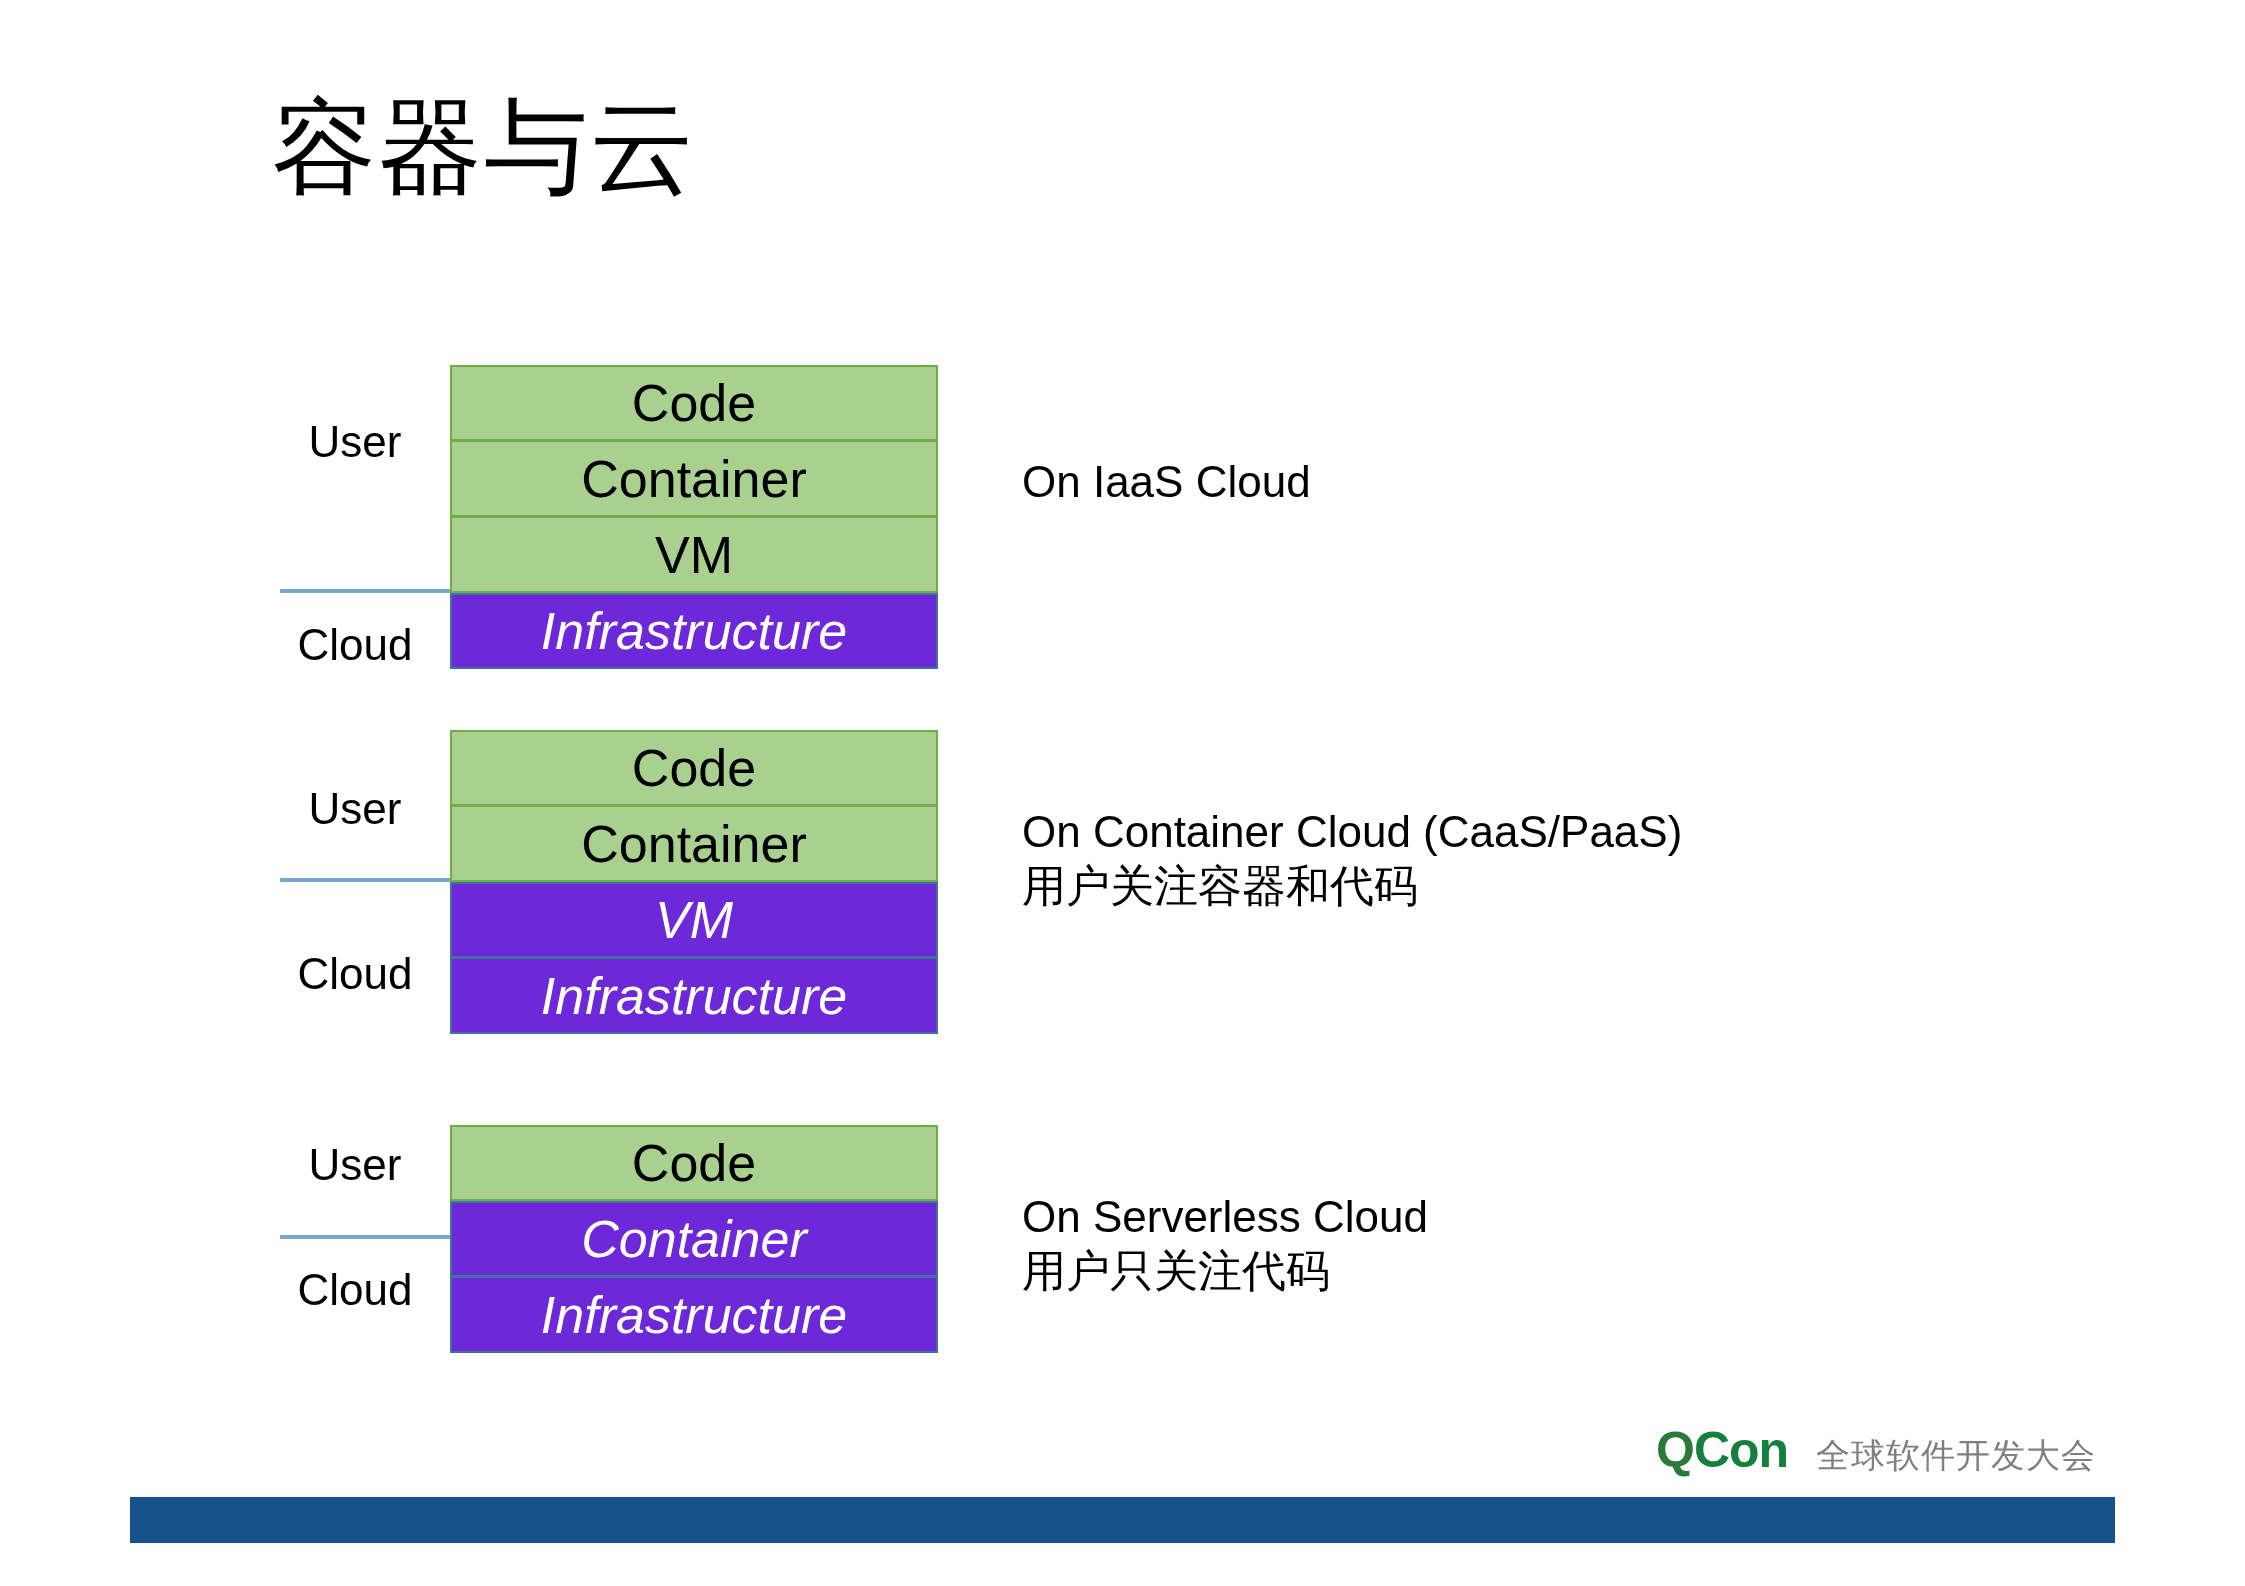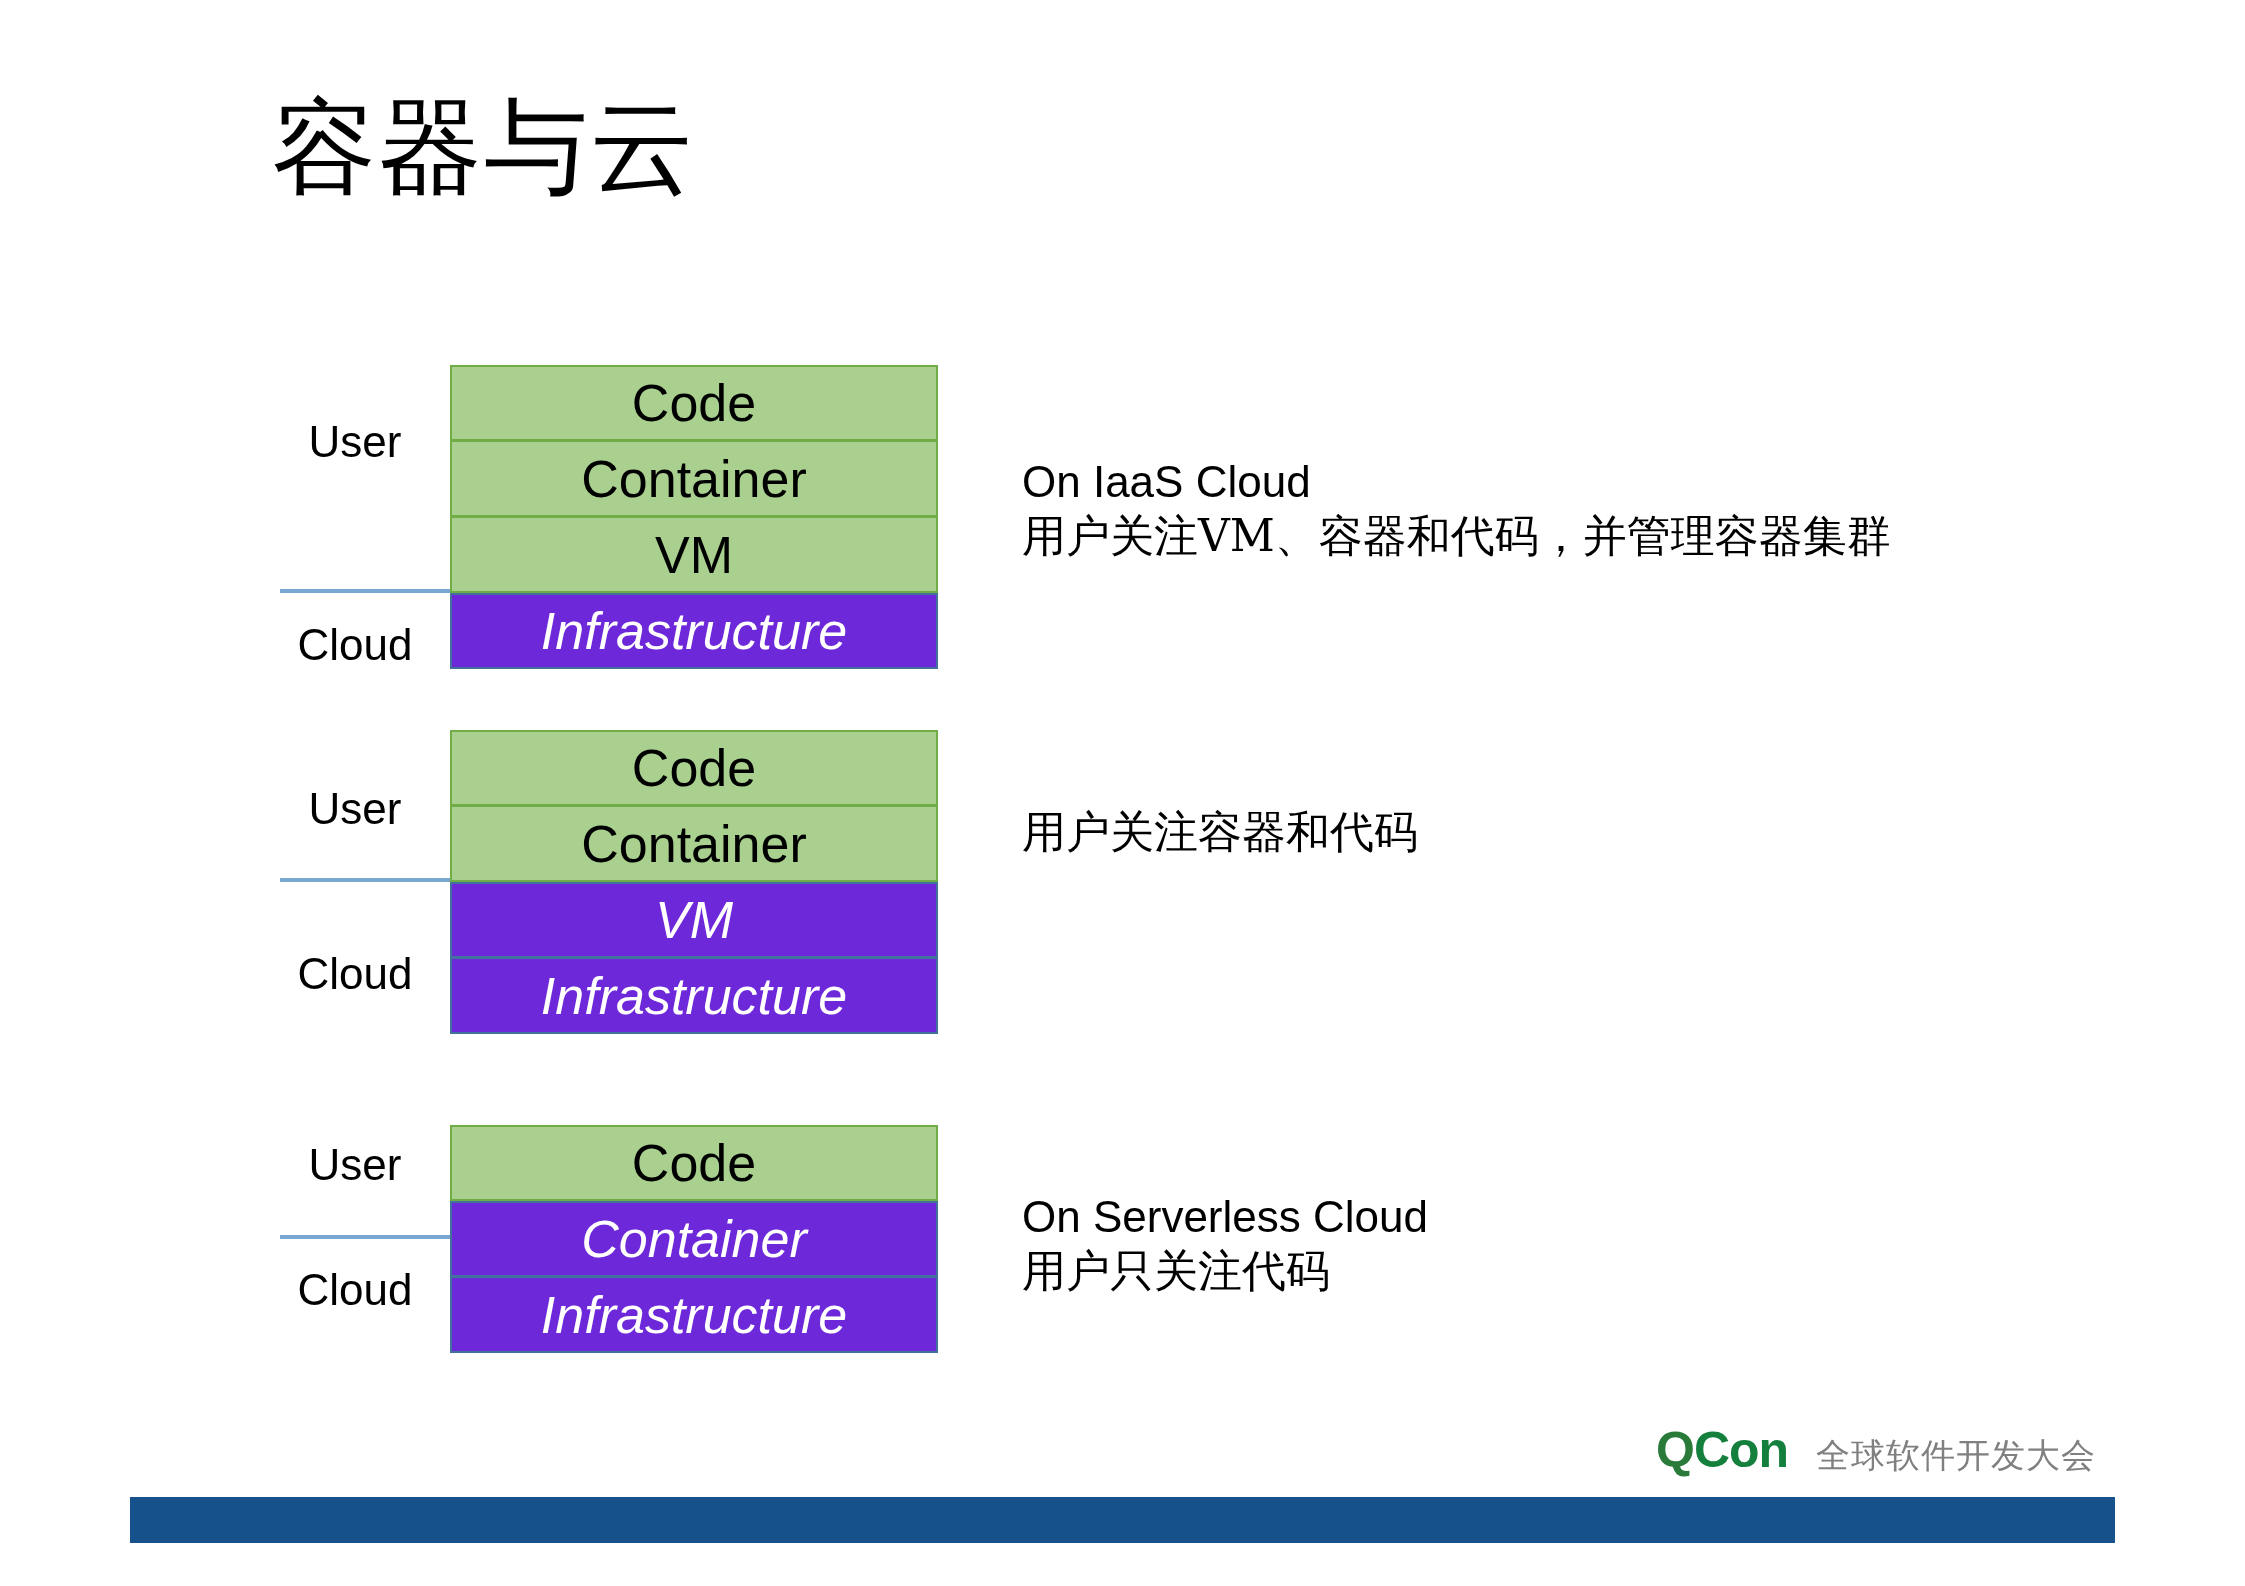--- a/index.html
+++ b/index.html
@@ -166,38 +166,38 @@
     <div class="stack">
       <div class="layer green" style="height:76px;">Code</div>
       <div class="layer green" style="height:76px;">Container</div>
       <div class="layer green" style="height:76px;">VM</div>
       <div class="layer blue" style="height:76px;">Infrastructure</div>
     </div>
   </div>
 
   <div class="annotation" style="top:455px;">
     <div class="en">On IaaS Cloud</div>
-    <div class="zh">用户关注VM、容器和代码，并管理容器集群</div>
   </div>
 
   <div class="group" style="left:270px; top:730px; width:700px; height:305px;">
 
     <div class="side-label" style="top:57px;">User</div>
     <div class="divider" style="top:148px;"></div>
     <div class="side-label" style="top:222px;">Cloud</div>
 
     <div class="stack">
       <div class="layer green" style="height:76px;">Code</div>
       <div class="layer green" style="height:76px;">Container</div>
       <div class="layer blue" style="height:76px;">VM</div>
       <div class="layer blue" style="height:76px;">Infrastructure</div>
     </div>
   </div>
 
   <div class="annotation" style="top:805px;">
+    <div class="en">On Container Cloud (CaaS/PaaS)</div>
     <div class="zh">用户关注容器和代码</div>
   </div>
 
   <div class="group" style="left:270px; top:1125px; width:700px; height:232px;">
 
     <div class="side-label" style="top:18px;">User</div>
     <div class="divider" style="top:110px;"></div>
     <div class="side-label" style="top:143px;">Cloud</div>
 
     <div class="stack">

